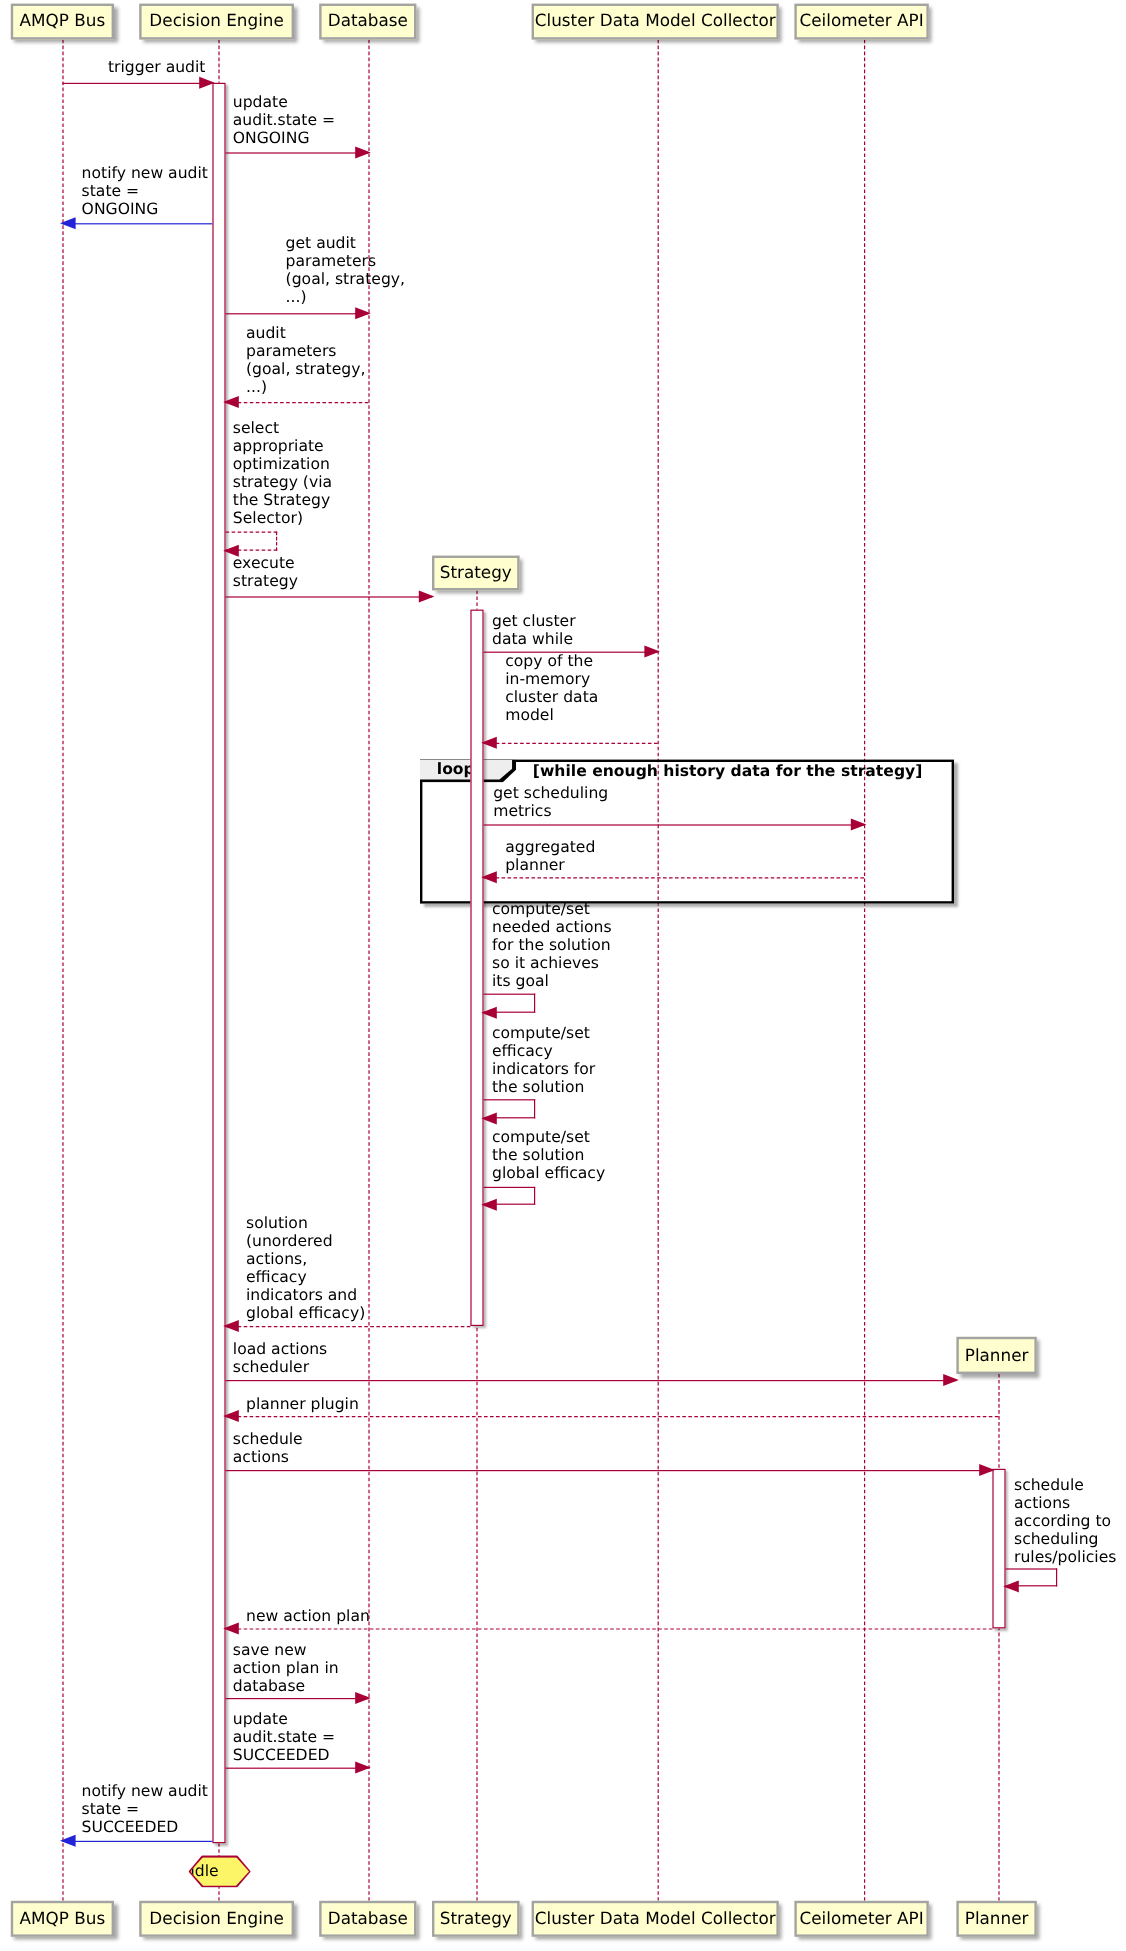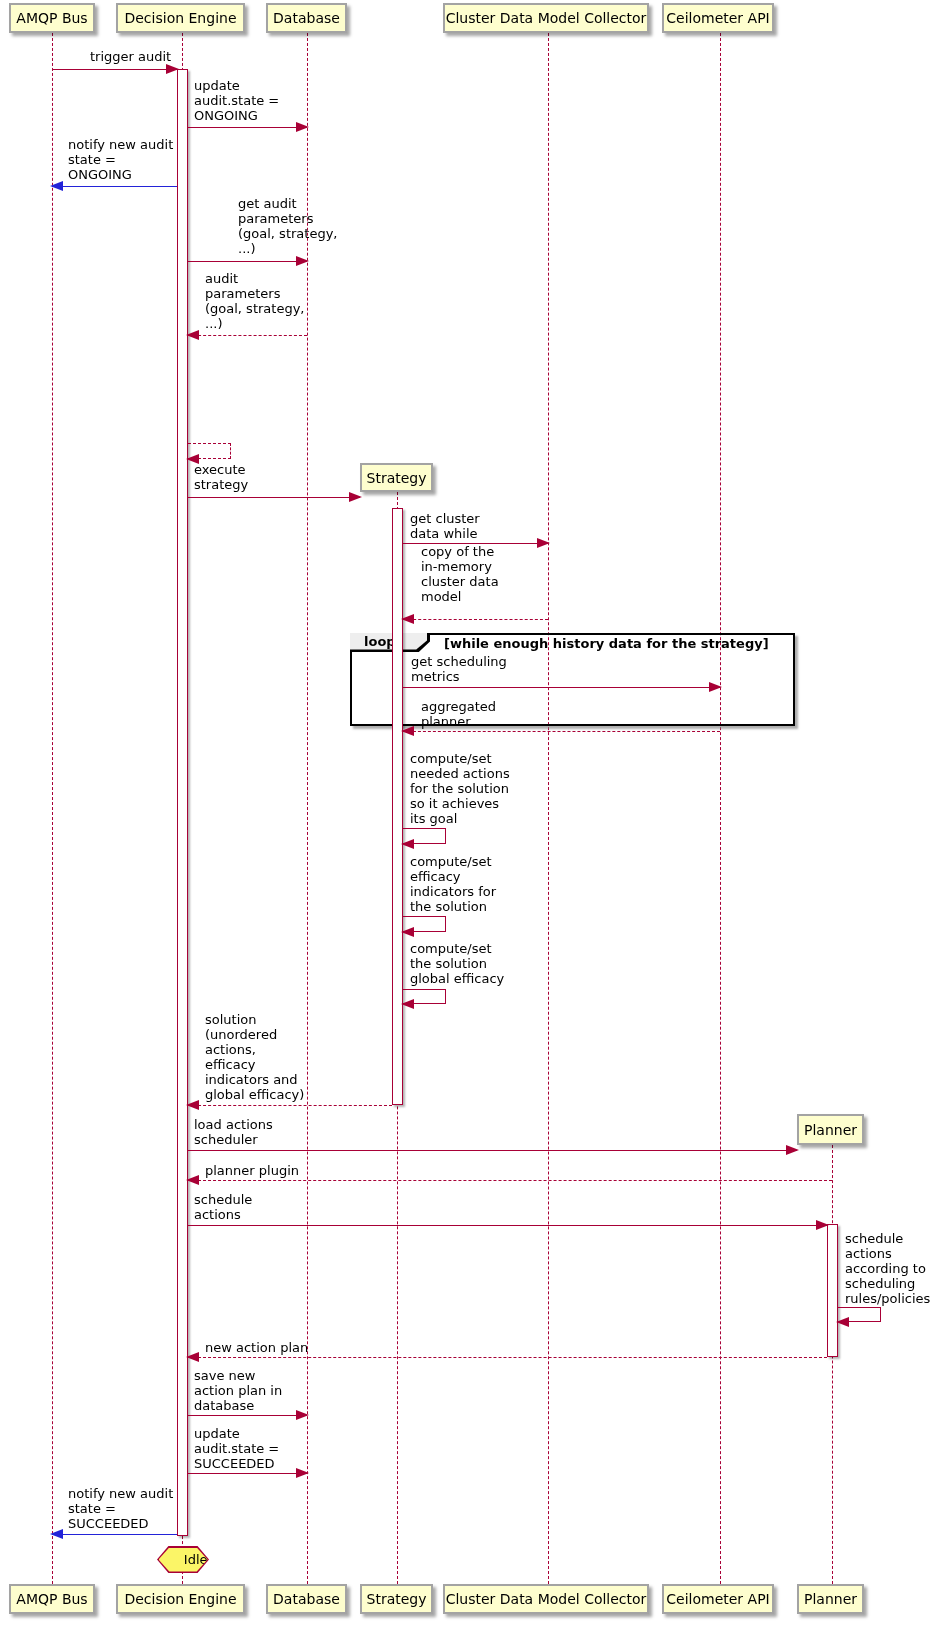--- a/index.html
+++ b/index.html
@@ -29,36 +29,36 @@
                   clip-path:polygon(0 0,100% 0,100% 45%,86% 100%,0 100%);z-index:3;}
   .loop-tab-inner{position:absolute;left:0px;top:0px;width:77px;height:16.5px;background:#EEEEEE;
                   clip-path:polygon(0 0,100% 0,100% 45%,86% 100%,0 100%);
                   display:flex;align-items:center;}
   .loop-tab-inner span{font-weight:bold;font-size:13px;padding-left:14px;}
   .loop-cond{position:absolute;left:92px;top:0px;font-weight:bold;font-size:13px;line-height:17px;white-space:nowrap;}
   .hex-outer{position:absolute;background:#A80036;filter:drop-shadow(3px 3px 2px rgba(120,120,120,0.8));
              clip-path:polygon(22% 0,78% 0,100% 50%,78% 100%,22% 100%,0 50%);z-index:6;}
   .hex-inner{position:absolute;left:1.5px;top:1.5px;right:1.5px;bottom:1.5px;background:#FBF567;
              clip-path:polygon(22% 0,78% 0,100% 50%,78% 100%,22% 100%,0 50%);
-             display:flex;align-items:center;justify-content:flex-end;font-size:13px;}
+             display:flex;align-items:center;justify-content:flex-start;font-size:13px;}
 </style>
 </head>
 <body>
 
 <div class="diagram">
 
   <div class="lifeline" style="left:52px;top:33px;height:1551px;"></div>
   <div class="lifeline" style="left:182px;top:33px;height:1551px;"></div>
   <div class="lifeline" style="left:307px;top:33px;height:1551px;"></div>
   <div class="lifeline" style="left:397px;top:492px;height:1092px;"></div>
   <div class="lifeline" style="left:548px;top:33px;height:1551px;"></div>
   <div class="lifeline" style="left:720px;top:33px;height:1551px;"></div>
   <div class="lifeline" style="left:832px;top:1145px;height:439px;"></div>
 
-  <div class="loop-frame" style="left:350px;top:633px;width:445px;height:93px;">
+  <div class="loop-frame" style="left:350px;top:633px;width:445px;height:120px;">
     <div class="loop-tab-outer">
       <div class="loop-tab-inner">
           <span>loop</span>
         </div>
     </div>
     <div class="loop-cond">[while enough history data for the strategy]</div>
   </div>
 
   <div class="bar" style="left:177px;top:69px;height:1467px;"></div>
   <div class="bar" style="left:392px;top:508px;height:597px;"></div>
@@ -115,20 +115,26 @@
     </div>
 
   <div class="msg-label" style="left:205px;top:271px;">audit
 parameters
 (goal, strategy,
 ...)</div>
   <div class="arrow dashed" style="left:188px;top:335px;width:119px;">
       <div class="head left"></div>
     </div>
 
+  <div class="msg-label" style="left:194px;top:350px;">select
+appropriate
+optimization
+strategy (via
+the Strategy
+Selector)</div>
   <div class="selfmsg dashed" style="left:188px;top:443px;width:42px;height:14px;">
       <div class="head left"></div>
     </div>
 
   <div class="msg-label" style="left:194px;top:462px;">execute
 strategy</div>
   <div class="arrow" style="left:188px;top:497px;width:172px;">
       <div class="head right"></div>
     </div>
 

